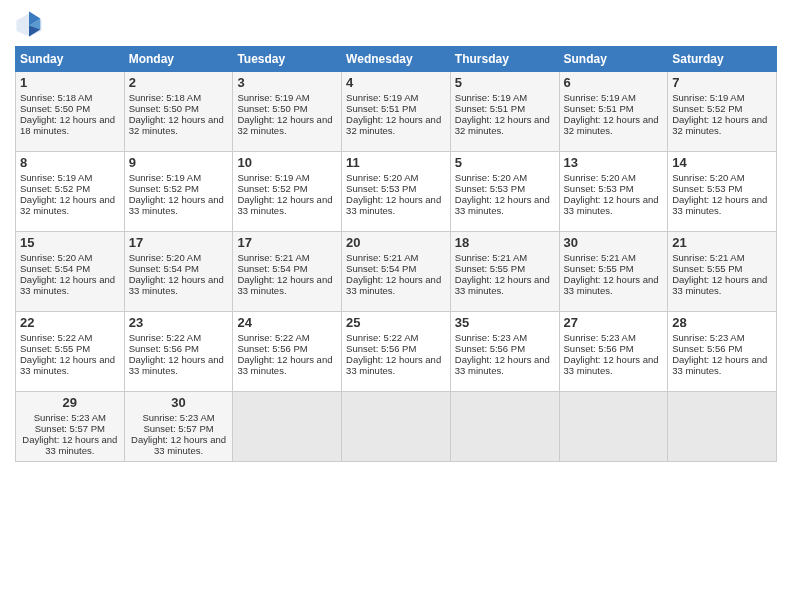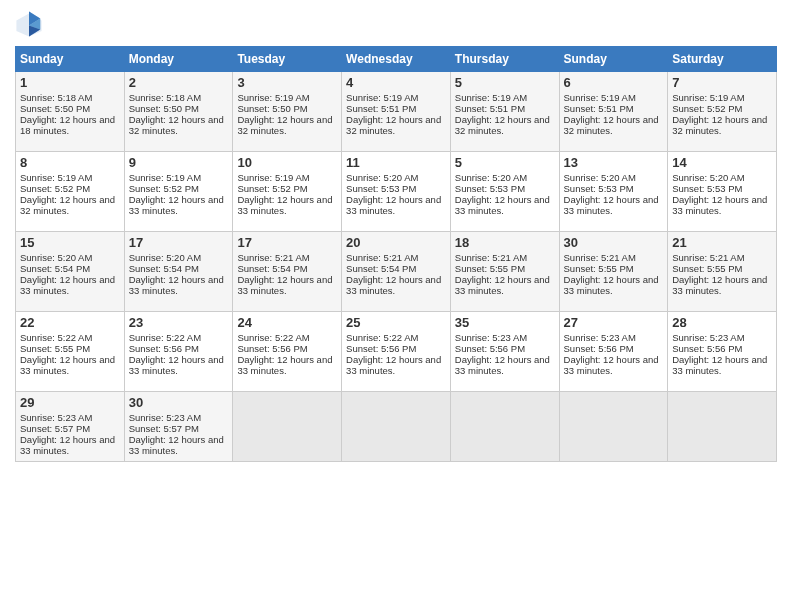--- a/index.html
+++ b/index.html
@@ -86,20 +86,21 @@
       font-size: 13px;
       font-weight: bold;
       display: block;
       margin-bottom: 2px;
     }
     .empty {
       background: #e8e8e8 !important;
     }
     tbody tr:last-child td {
       height: 70px;
+      text-align: center;
     }
   </style>
 </head>
 <body>
 
 <div class="container">
   <div class="header">
     <div class="logo">
       <svg class="logo-icon" viewBox="0 0 40 40">
         <polygon points="20,5 38,15 38,30 20,38 2,30 2,15" fill="#3a7abf" opacity="0.15"></polygon>

